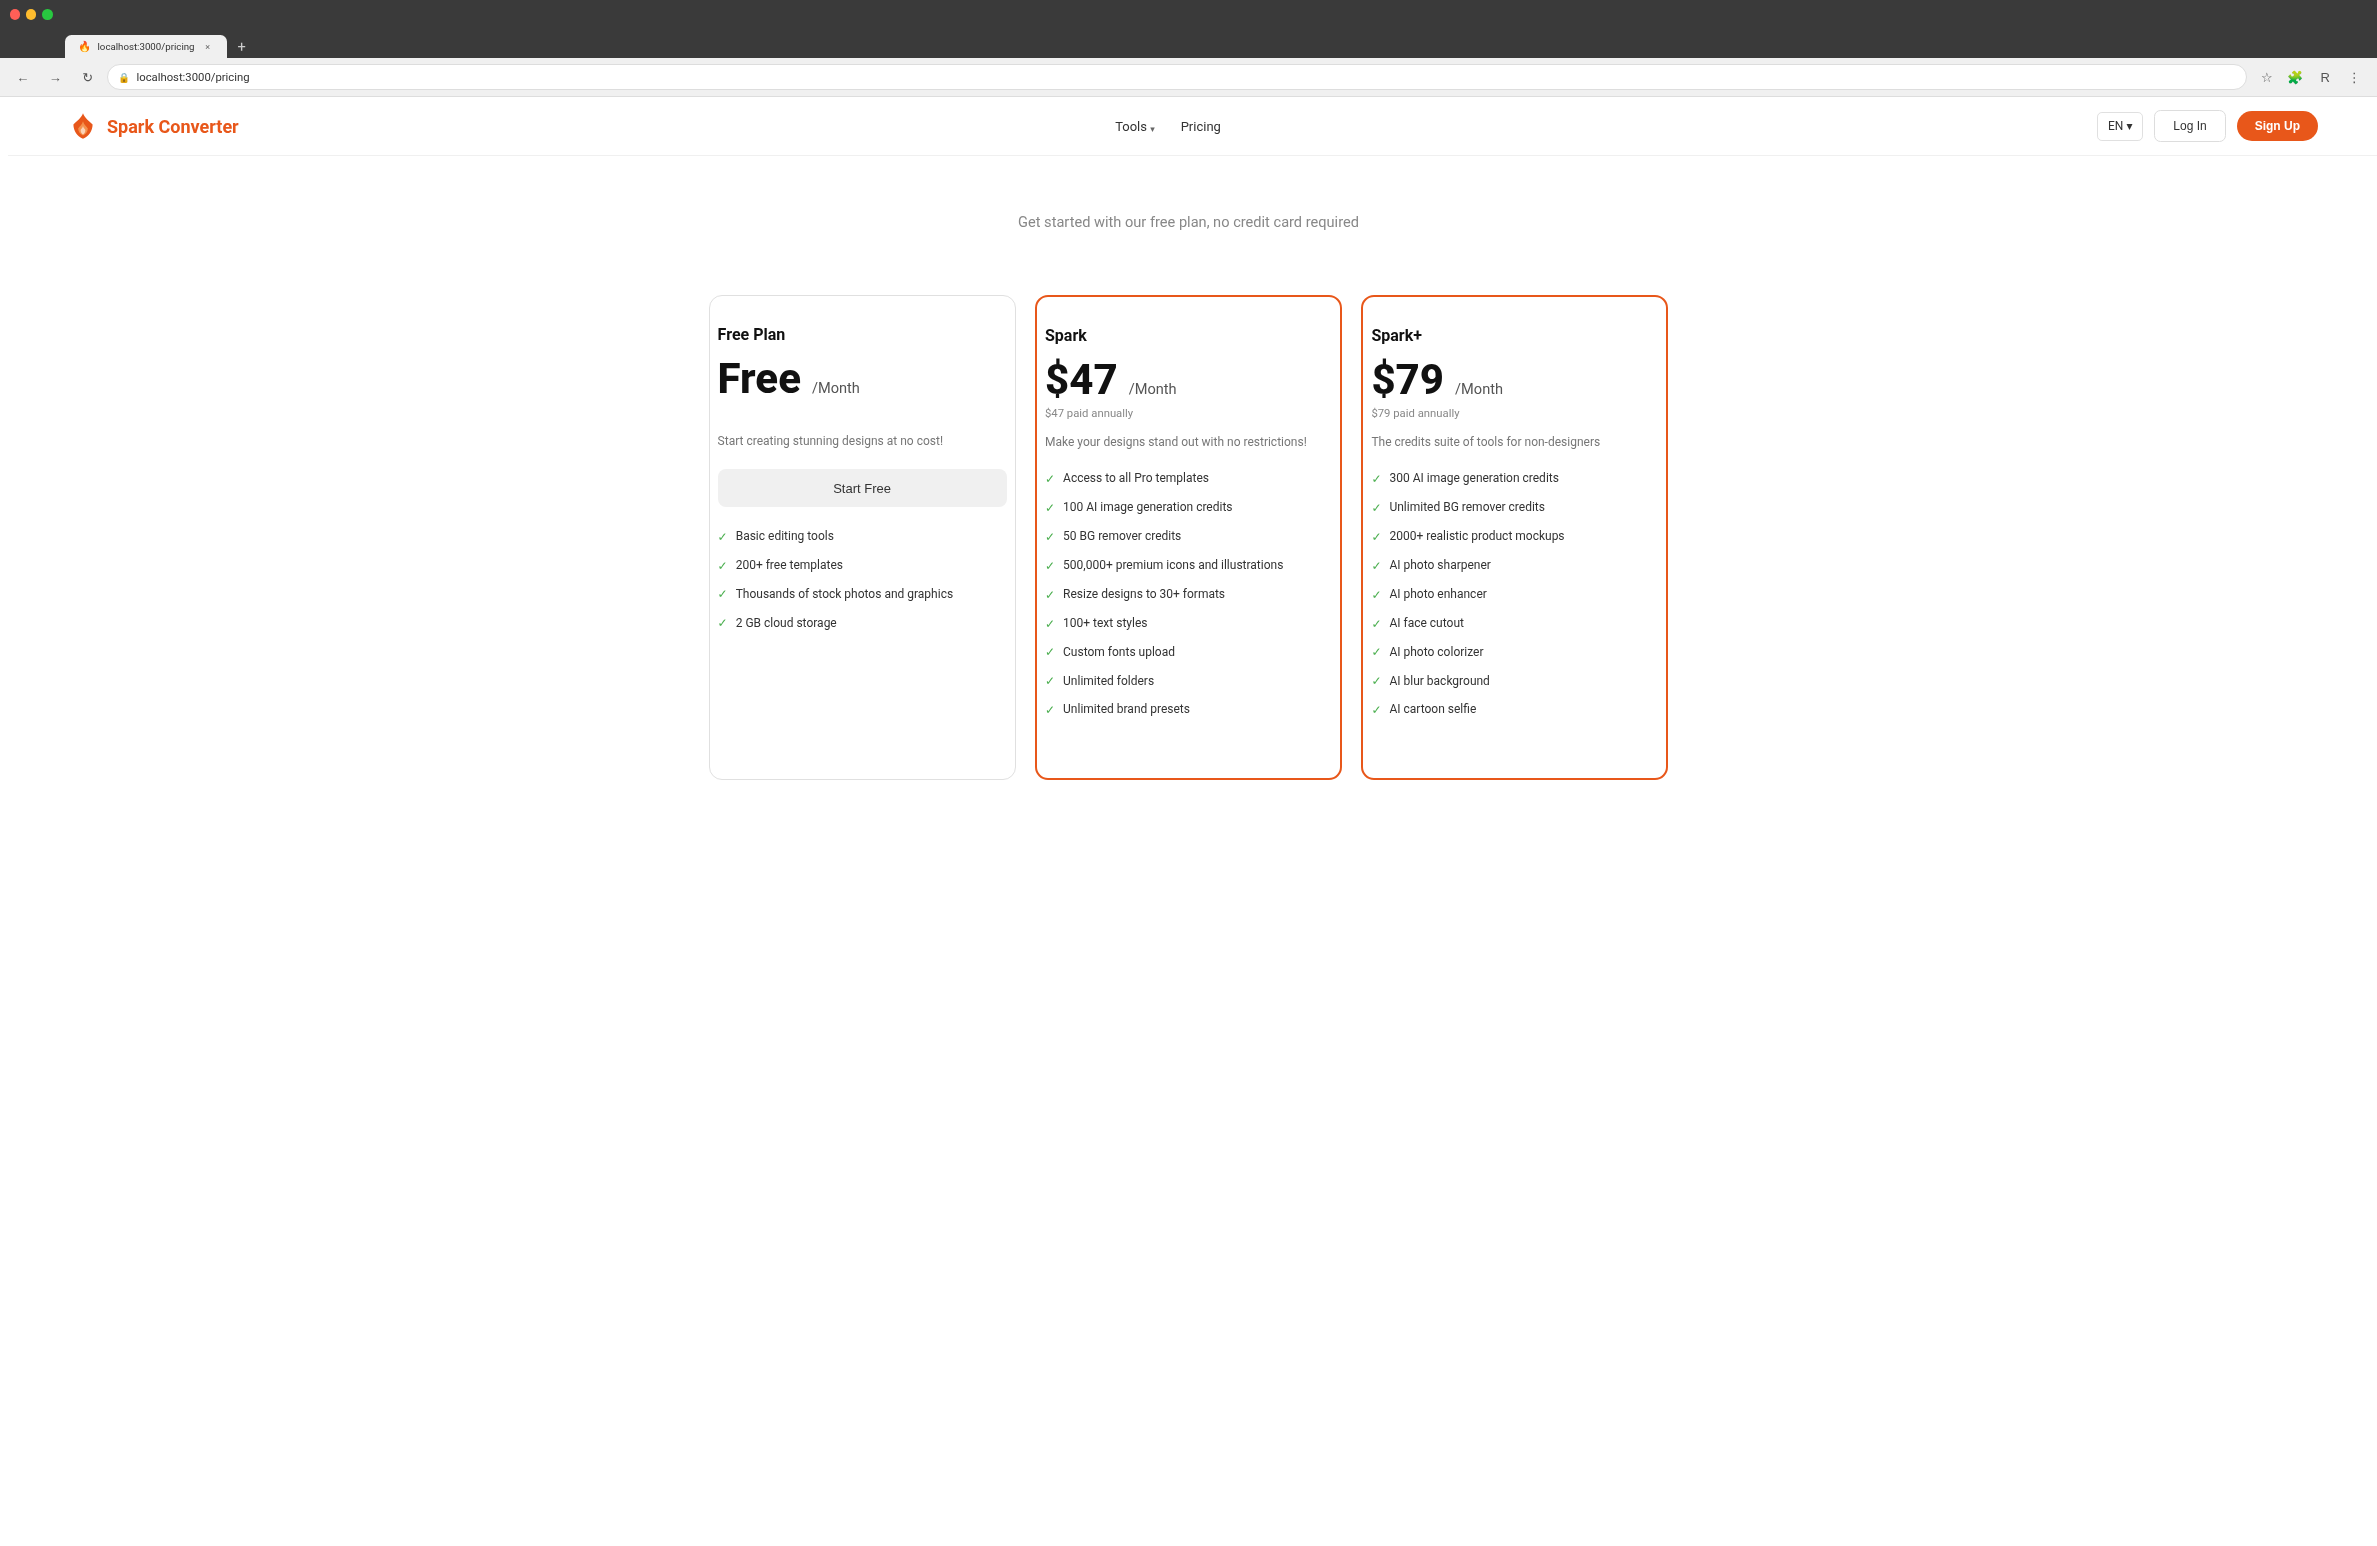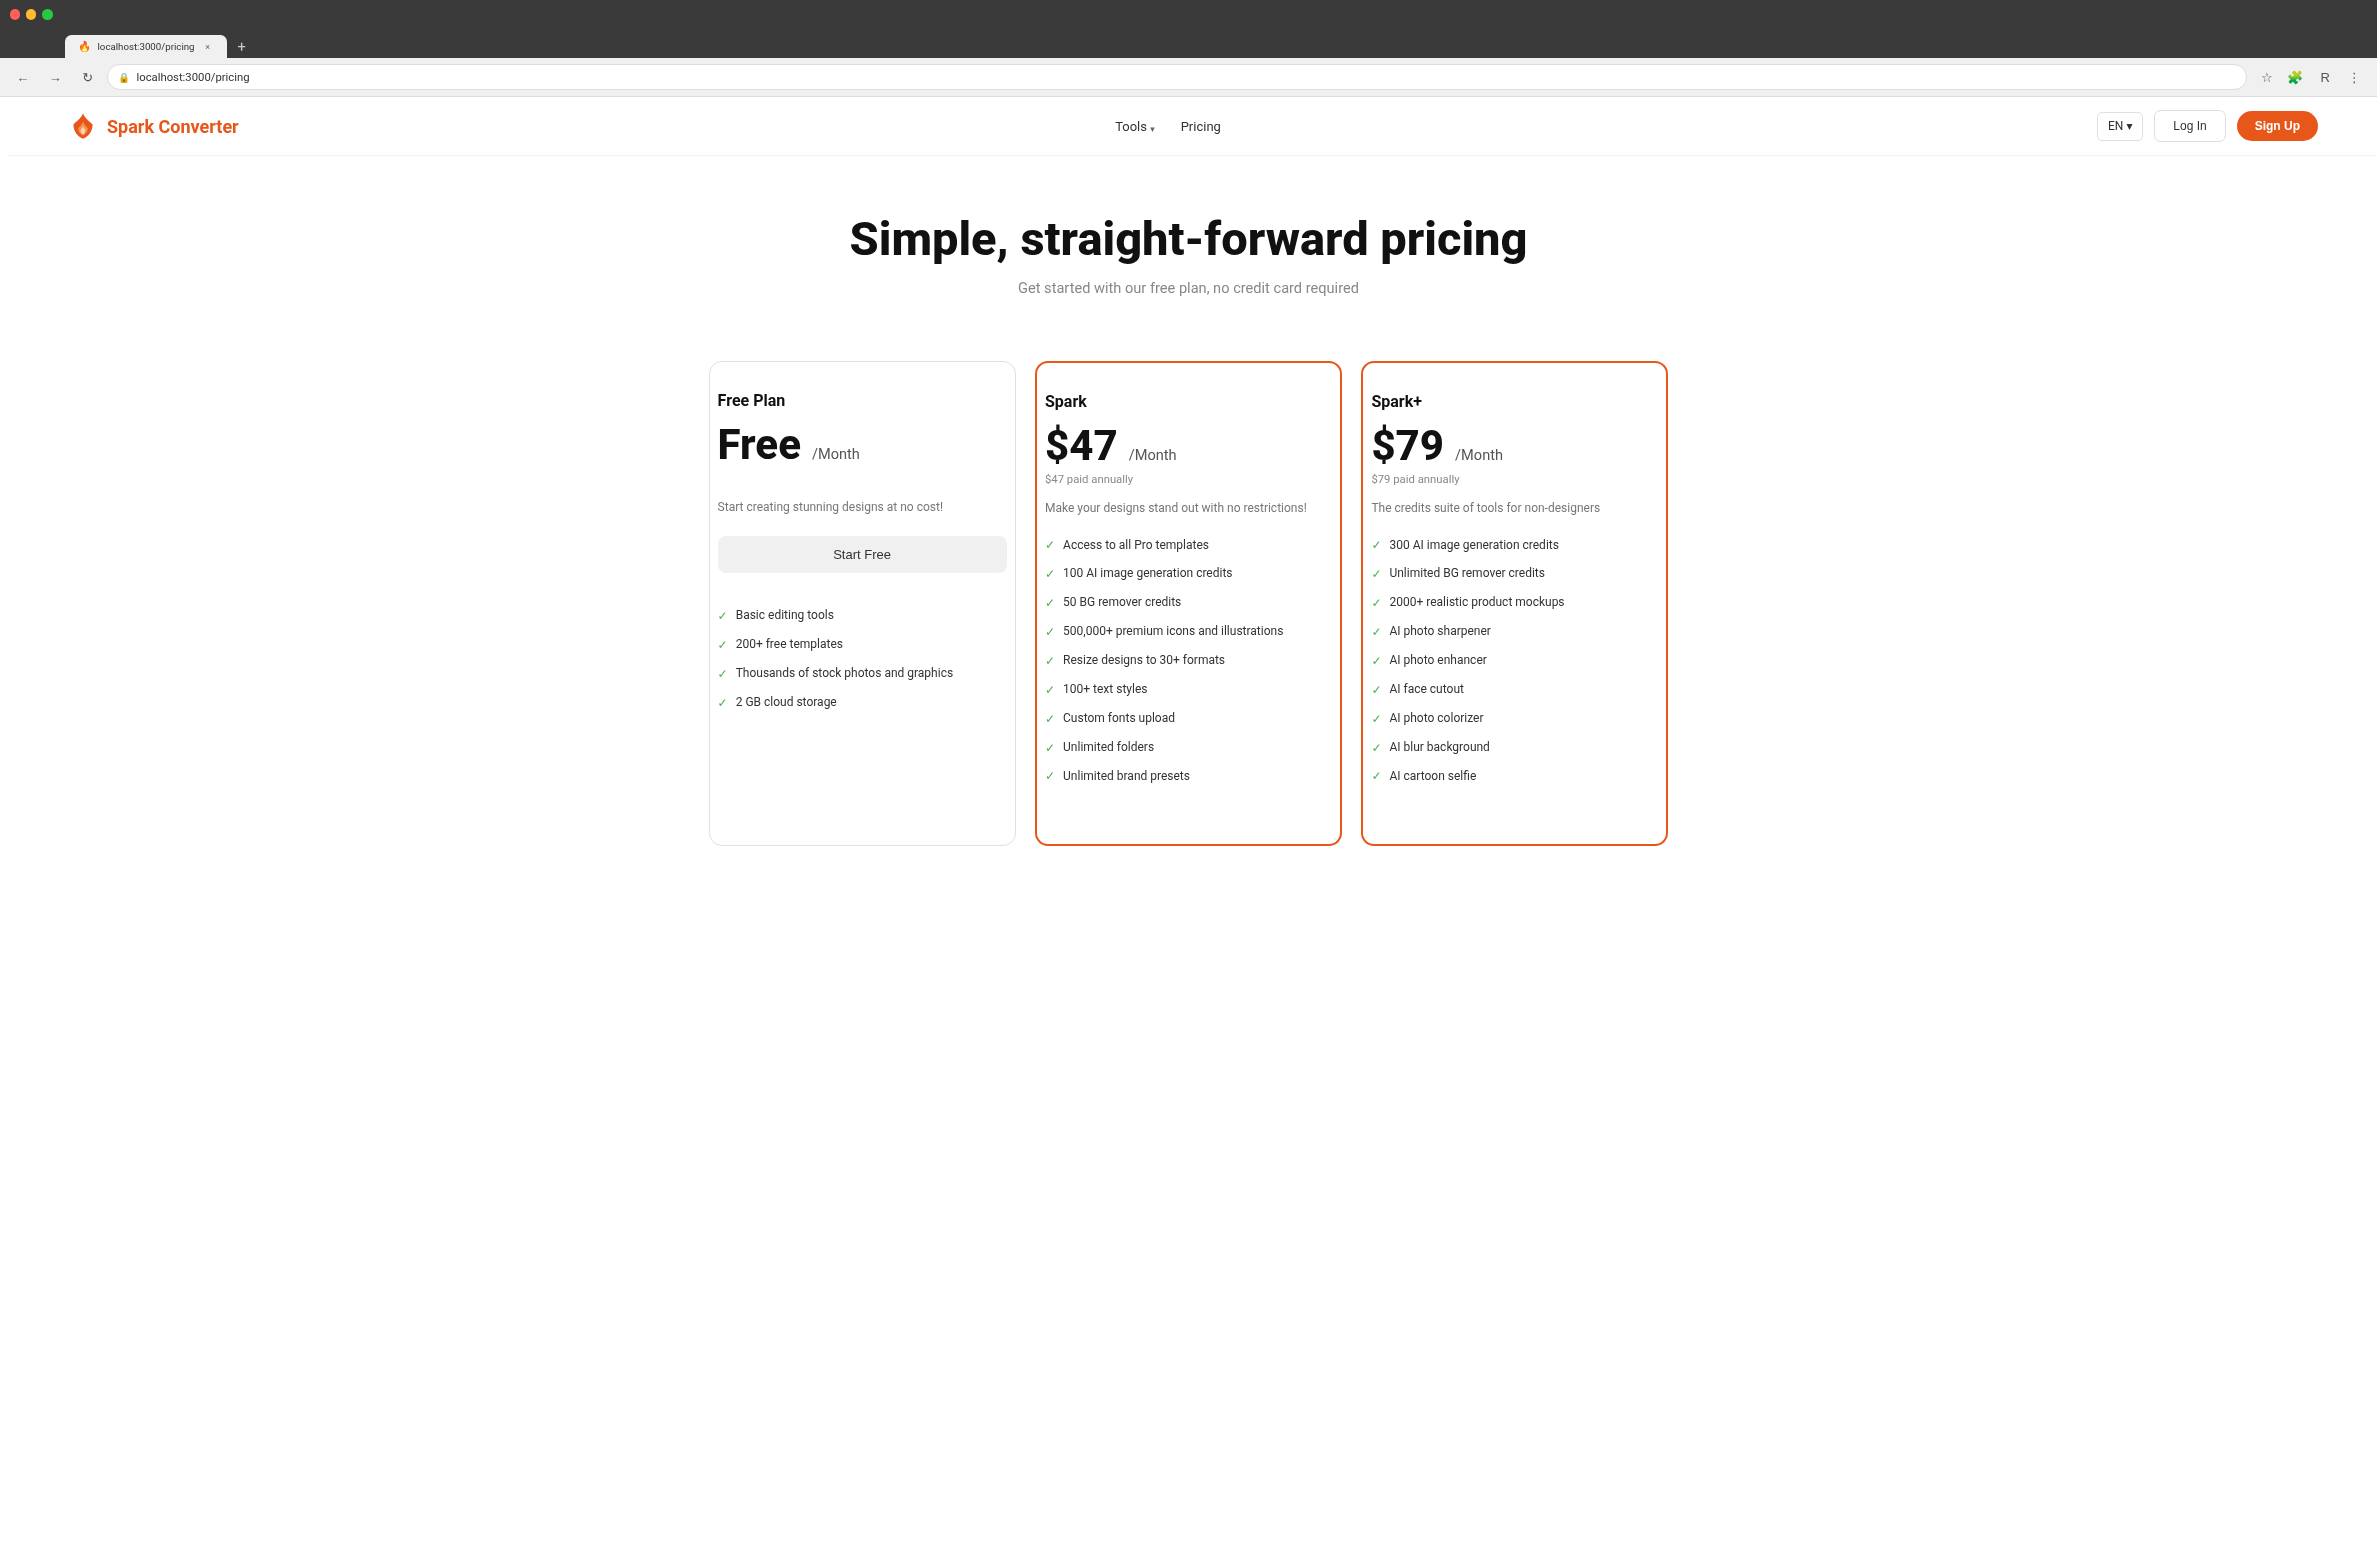--- a/index.html
+++ b/index.html
@@ -369,21 +369,21 @@
     .start-free-btn {
       width: 100%;
       padding: 11.3px;
       background: #f0f0f0;
       border: none;
       border-radius: 8px;
       font-size: 13px;
       color: #333;
       font-weight: 500;
       cursor: pointer;
-      margin-bottom: 34px;
+      margin-bottom: 21px;
     }
   </style>
 </head>
 <body>
 
 <div class="browser-chrome">
 
   <div class="browser-titlebar">
     <div class="traffic-lights">
       <div class="traffic-light close"></div>
@@ -444,21 +444,20 @@
       <div class="lang-selector">
         <span>EN</span>
         <span>▾</span>
       </div>
       <button class="login-btn">Log In</button>
       <button class="signup-btn">Sign Up</button>
     </div>
   </nav>
 
   <section class="hero">
-    <h1 class="hero-title">Simple, straight-forward pricing</h1>
     <p class="hero-subtitle">Get started with our free plan, no credit card required</p>
   </section>
 
   <section class="pricing-section">
 
     <div class="pricing-card free">
       <div class="plan-name">
         <span>Free Plan</span>
       </div>
       <div class="plan-price">

